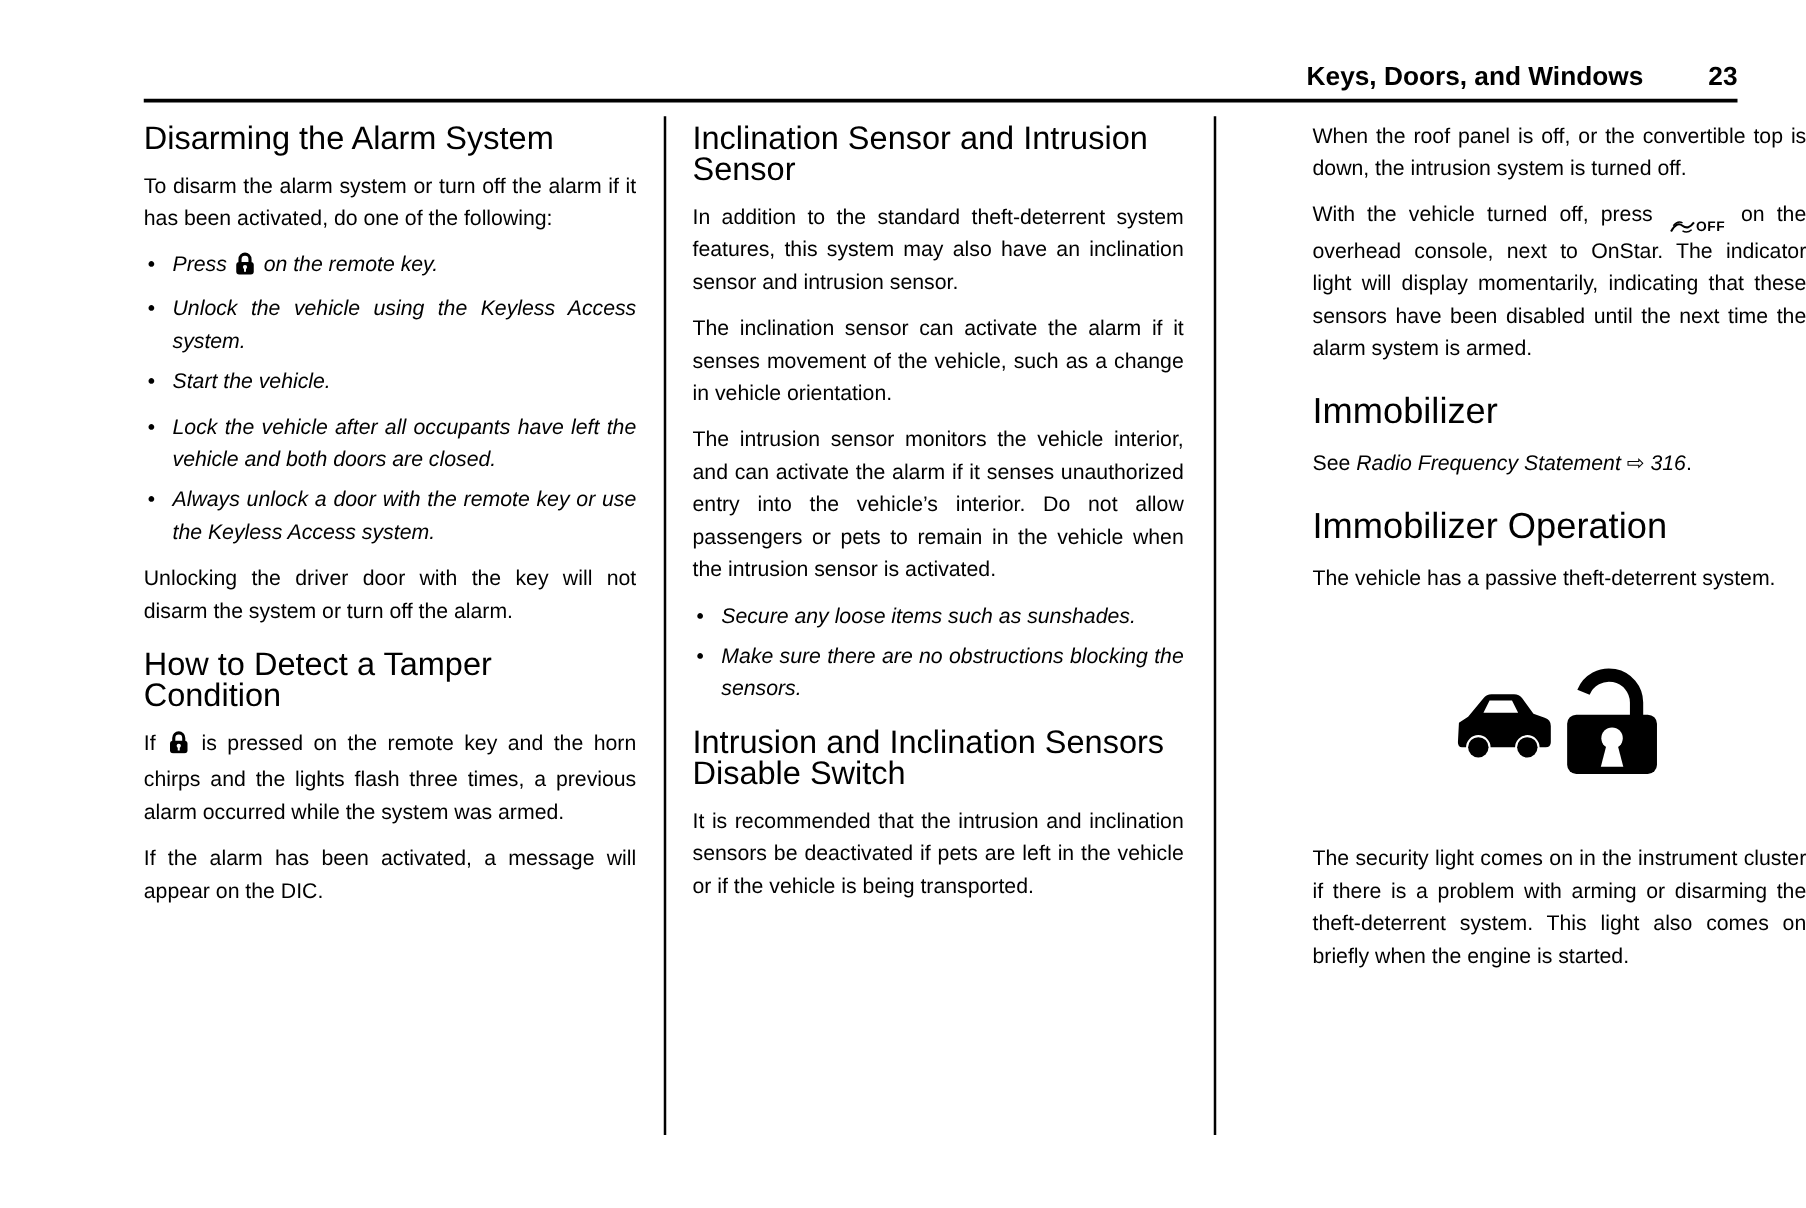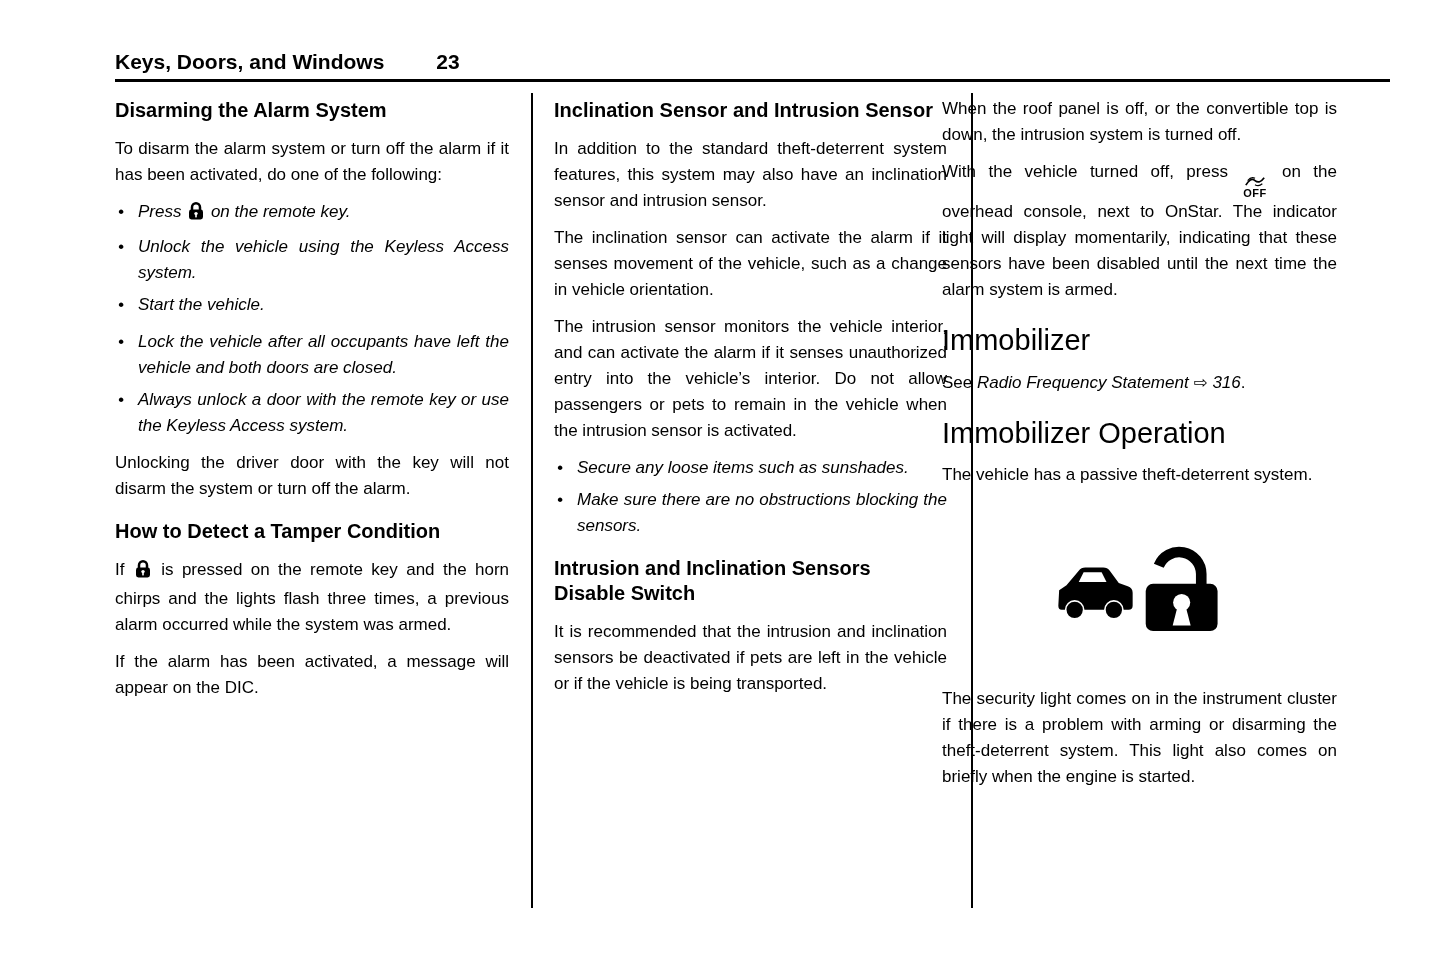--- a/index.html
+++ b/index.html
@@ -6,50 +6,50 @@
   html, body { background:#ffffff; }
   body {
     width:1445px; height:966px;
     font-family:"Liberation Sans","DejaVu Sans",sans-serif;
     color:#000; position:relative; overflow:hidden;
   }
   .page { position:absolute; inset:0; }
 
   .header {
     position:absolute; top:50px; left:115px; width:1275px;
-    display:flex; align-items:baseline; gap:52px;
+    display:flex; justify-content:flex-end; align-items:baseline; gap:52px;
     font-weight:bold; font-size:21px;
   }
   .rule { position:absolute; top:79px; left:115px; width:1275px; height:3px; background:#000; }
 
   .divider { position:absolute; top:93px; width:2px; height:815px; background:#000; }
   .divider.d1 { left:531px; }
   .divider.d2 { left:971px; }
 
   .col { position:absolute; top:96px; font-size:17px; line-height:26px; }
   .col1 { left:115px; width:394px; }
   .col2 { left:554px; width:393px; }
-  .col3 { left:942px; width:395px; }
+  .col3 { left:1050px; width:395px; }
 
   .col p { text-align:justify; margin-bottom:11px; }
-  .h-small { font-size:20px; font-weight:bold; line-height:25px; margin:17px 0 13px; }
+  .h-small { font-size:26px; font-weight:normal; line-height:25px; margin:17px 0 13px; }
   .h-small.first { margin-top:2px; }
   .h-large { font-size:29px; font-weight:normal; line-height:30px; margin:22px 0 14px; }
 
   ul.bullets { list-style:none; margin:0 0 11px 0; }
   ul.bullets li { position:relative; padding-left:23px; margin-bottom:6px; text-align:justify;font-style:italic; }
   ul.bullets li::before { content:"\2022"; position:absolute; left:3px; top:0; }
 
   .em { font-style:italic; }
   .arrow { font-family:"DejaVu Sans",sans-serif; }
 
   .lock-inline { display:inline-block; vertical-align:-3px; margin:0 2px; }
 
   .sensor-off {
-    display:inline-flex; flex-direction:column; align-items:center;
+    display:inline-flex; align-items:center;
     vertical-align:-10px; line-height:1; margin:0 3px;
   }
   .sensor-off .off-label { font-weight:bold; font-size:11px; letter-spacing:.4px; margin-top:1px; }
 
   .security-icon-wrap { margin:50px 0 42px; text-align:center; }
 </style>
 </head>
 <body>
 
 <div class="page">

